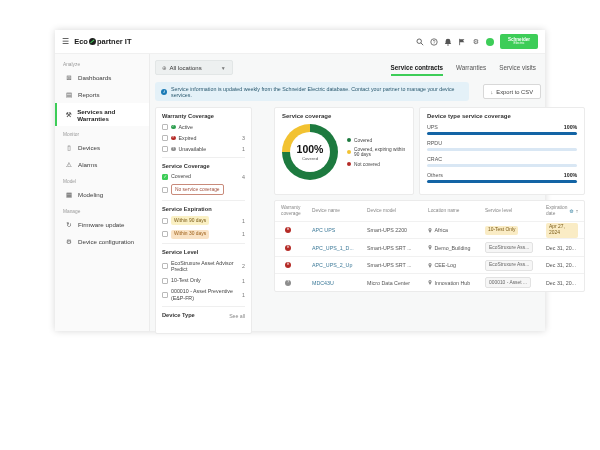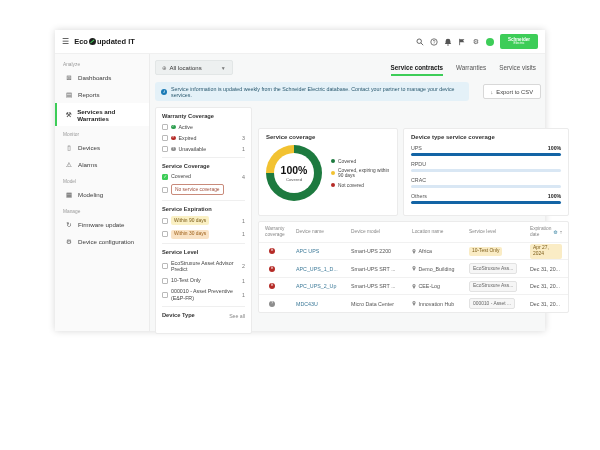--- a/index.html
+++ b/index.html
@@ -50,21 +50,21 @@
   .banner-row { display:flex; align-items:center; margin-top:6px; }
   .banner { display:flex; align-items:center; gap:4px; background:#e4f1f8; border-radius:3px;
             padding:3.5px 6px; font-size:5.3px; color:#29586e; width:314px; }
   .info-i { width:6px; height:6px; border-radius:50%; background:#1a7ab5; color:#fff; font-size:4.3px;
             display:flex; align-items:center; justify-content:center; flex:none; font-weight:bold;
             font-style:italic; }
   .export { margin-left:auto; display:inline-flex; align-items:center; gap:3px; background:#fff;
             border:1px solid #d8d8d8; border-radius:2px; padding:3.5px 7px; font-size:5.8px; color:#444; }
   .export .dl { font-size:5.5px; color:#666; }
 
-  .content { display:flex; gap:6px; margin-top:6px; align-items:center; }
+  .content { display:flex; gap:22px; margin-top:6px; align-items:flex-start; }
 
   
   .filters { width:97px; flex:none; background:#fff; border:1px solid #ebebeb; border-radius:2px;
              padding:5px 6px; height:227px; overflow:hidden; }
   .fgroup + .fgroup { border-top:1px solid #efefef; margin-top:4px; padding-top:5px; }
   .ftitle { font-size:5.7px; font-weight:bold; color:#333; margin-bottom:2px; }
   .fopt { display:flex; align-items:center; gap:3px; margin:4.5px 0; font-size:5.3px; color:#444; }
   .cb { width:6px; height:6px; border:1px solid #b9b9b9; border-radius:1px; background:#fff; flex:none; }
   .cb.checked { background:#3dcd58; border-color:#3dcd58; position:relative; }
   .cb.checked::after { content:"✓"; color:#fff; font-size:4.5px; position:absolute; left:.6px; top:-.6px; }
@@ -126,21 +126,21 @@
 <body>
 
 <div class="page">
   <div class="window">
 
     <div class="topbar">
       <span class="hamburger">☰</span>
       <span class="logo">
         <span>Eco</span>
         <span class="logo-mark"></span>
-        <span>updated IT</span>
+        <span>partner IT</span>
       </span>
       <span class="topbar-right">
         <span class="tico">
           <svg width="8" height="8" viewBox="0 0 10 10">
               <circle cx="4" cy="4" r="2.8" fill="none" stroke="#555" stroke-width="1.1"></circle>
               <line x1="6.1" y1="6.1" x2="9" y2="9" stroke="#555" stroke-width="1.1"></line>
             </svg>
         </span>
         <span class="tico">
           <svg width="8" height="8" viewBox="0 0 10 10">

